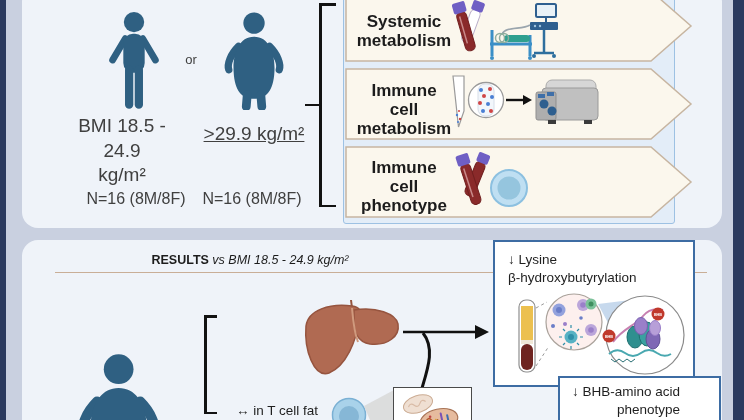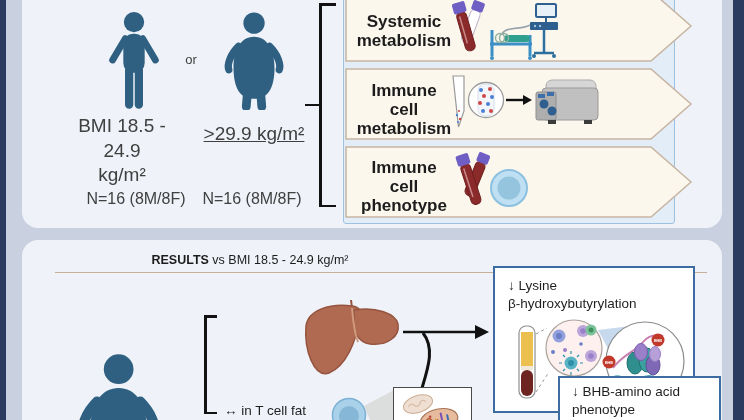--- a/index.html
+++ b/index.html
@@ -19,31 +19,31 @@
   .txt{position:absolute;color:#404040;}
   .or-label{left:176px;top:52px;width:30px;text-align:center;font-size:13px;}
   .bmi{font-size:19px;line-height:1.3;text-align:center;}
   .bmi-g1{left:60px;top:114px;width:124px;}
   .bmi-g2{left:196px;top:122px;width:116px;text-decoration:underline;}
   .nlab{font-size:16px;text-align:center;}
   .n1{left:78px;top:190px;width:116px;}
   .n2{left:194px;top:190px;width:116px;}
   .results-header{left:55px;top:253px;width:390px;text-align:center;font-size:12.5px;color:#1c1c1c;}
   .results-header .b{font-weight:700;text-align:center;}
-  .results-header .i{font-weight:400;text-align:center;}
+  .results-header .i{font-style:italic;font-weight:400;text-align:center;}
   .underline{position:absolute;left:55px;top:272px;width:652px;border-top:1.5px solid #c9ae97;z-index:1;}
   .finding{font-size:13.5px;line-height:1.32;color:#1f1f1f;}
   .finding span{display:block;}
   .bhb-text{left:224px;top:307px;z-index:2;}
-  .tcell-text{left:224px;top:402px;z-index:2;text-align:right;}
+  .tcell-text{left:236px;top:402px;z-index:2;text-align:right;}
   .info-box{position:absolute;background:#ffffff;border:2px solid #3d6ca3;z-index:3;}
-  .lysine-box{left:493px;top:240px;width:198px;height:143px;margin-top:26px;}
+  .lysine-box{left:493px;top:240px;width:198px;height:143px;}
   .lysine-box .finding{position:absolute;left:13px;top:9px;}
   .conj-box{left:558px;top:376px;width:159px;height:60px;z-index:4;}
-  .conj-box .finding{position:absolute;left:12px;top:5px;}
+  .conj-box .finding{position:absolute;left:12px;top:5px;text-align:right;}
   .mito-box{position:absolute;left:393px;top:387px;width:77px;height:60px;background:#fff;border:1.5px solid #4a4a4a;z-index:3;}
   svg{display:block;}
 </style>
 </head>
 <body>
 
 <div class="canvas">
 
   <div class="frame left"></div>
   <div class="frame right"></div>

